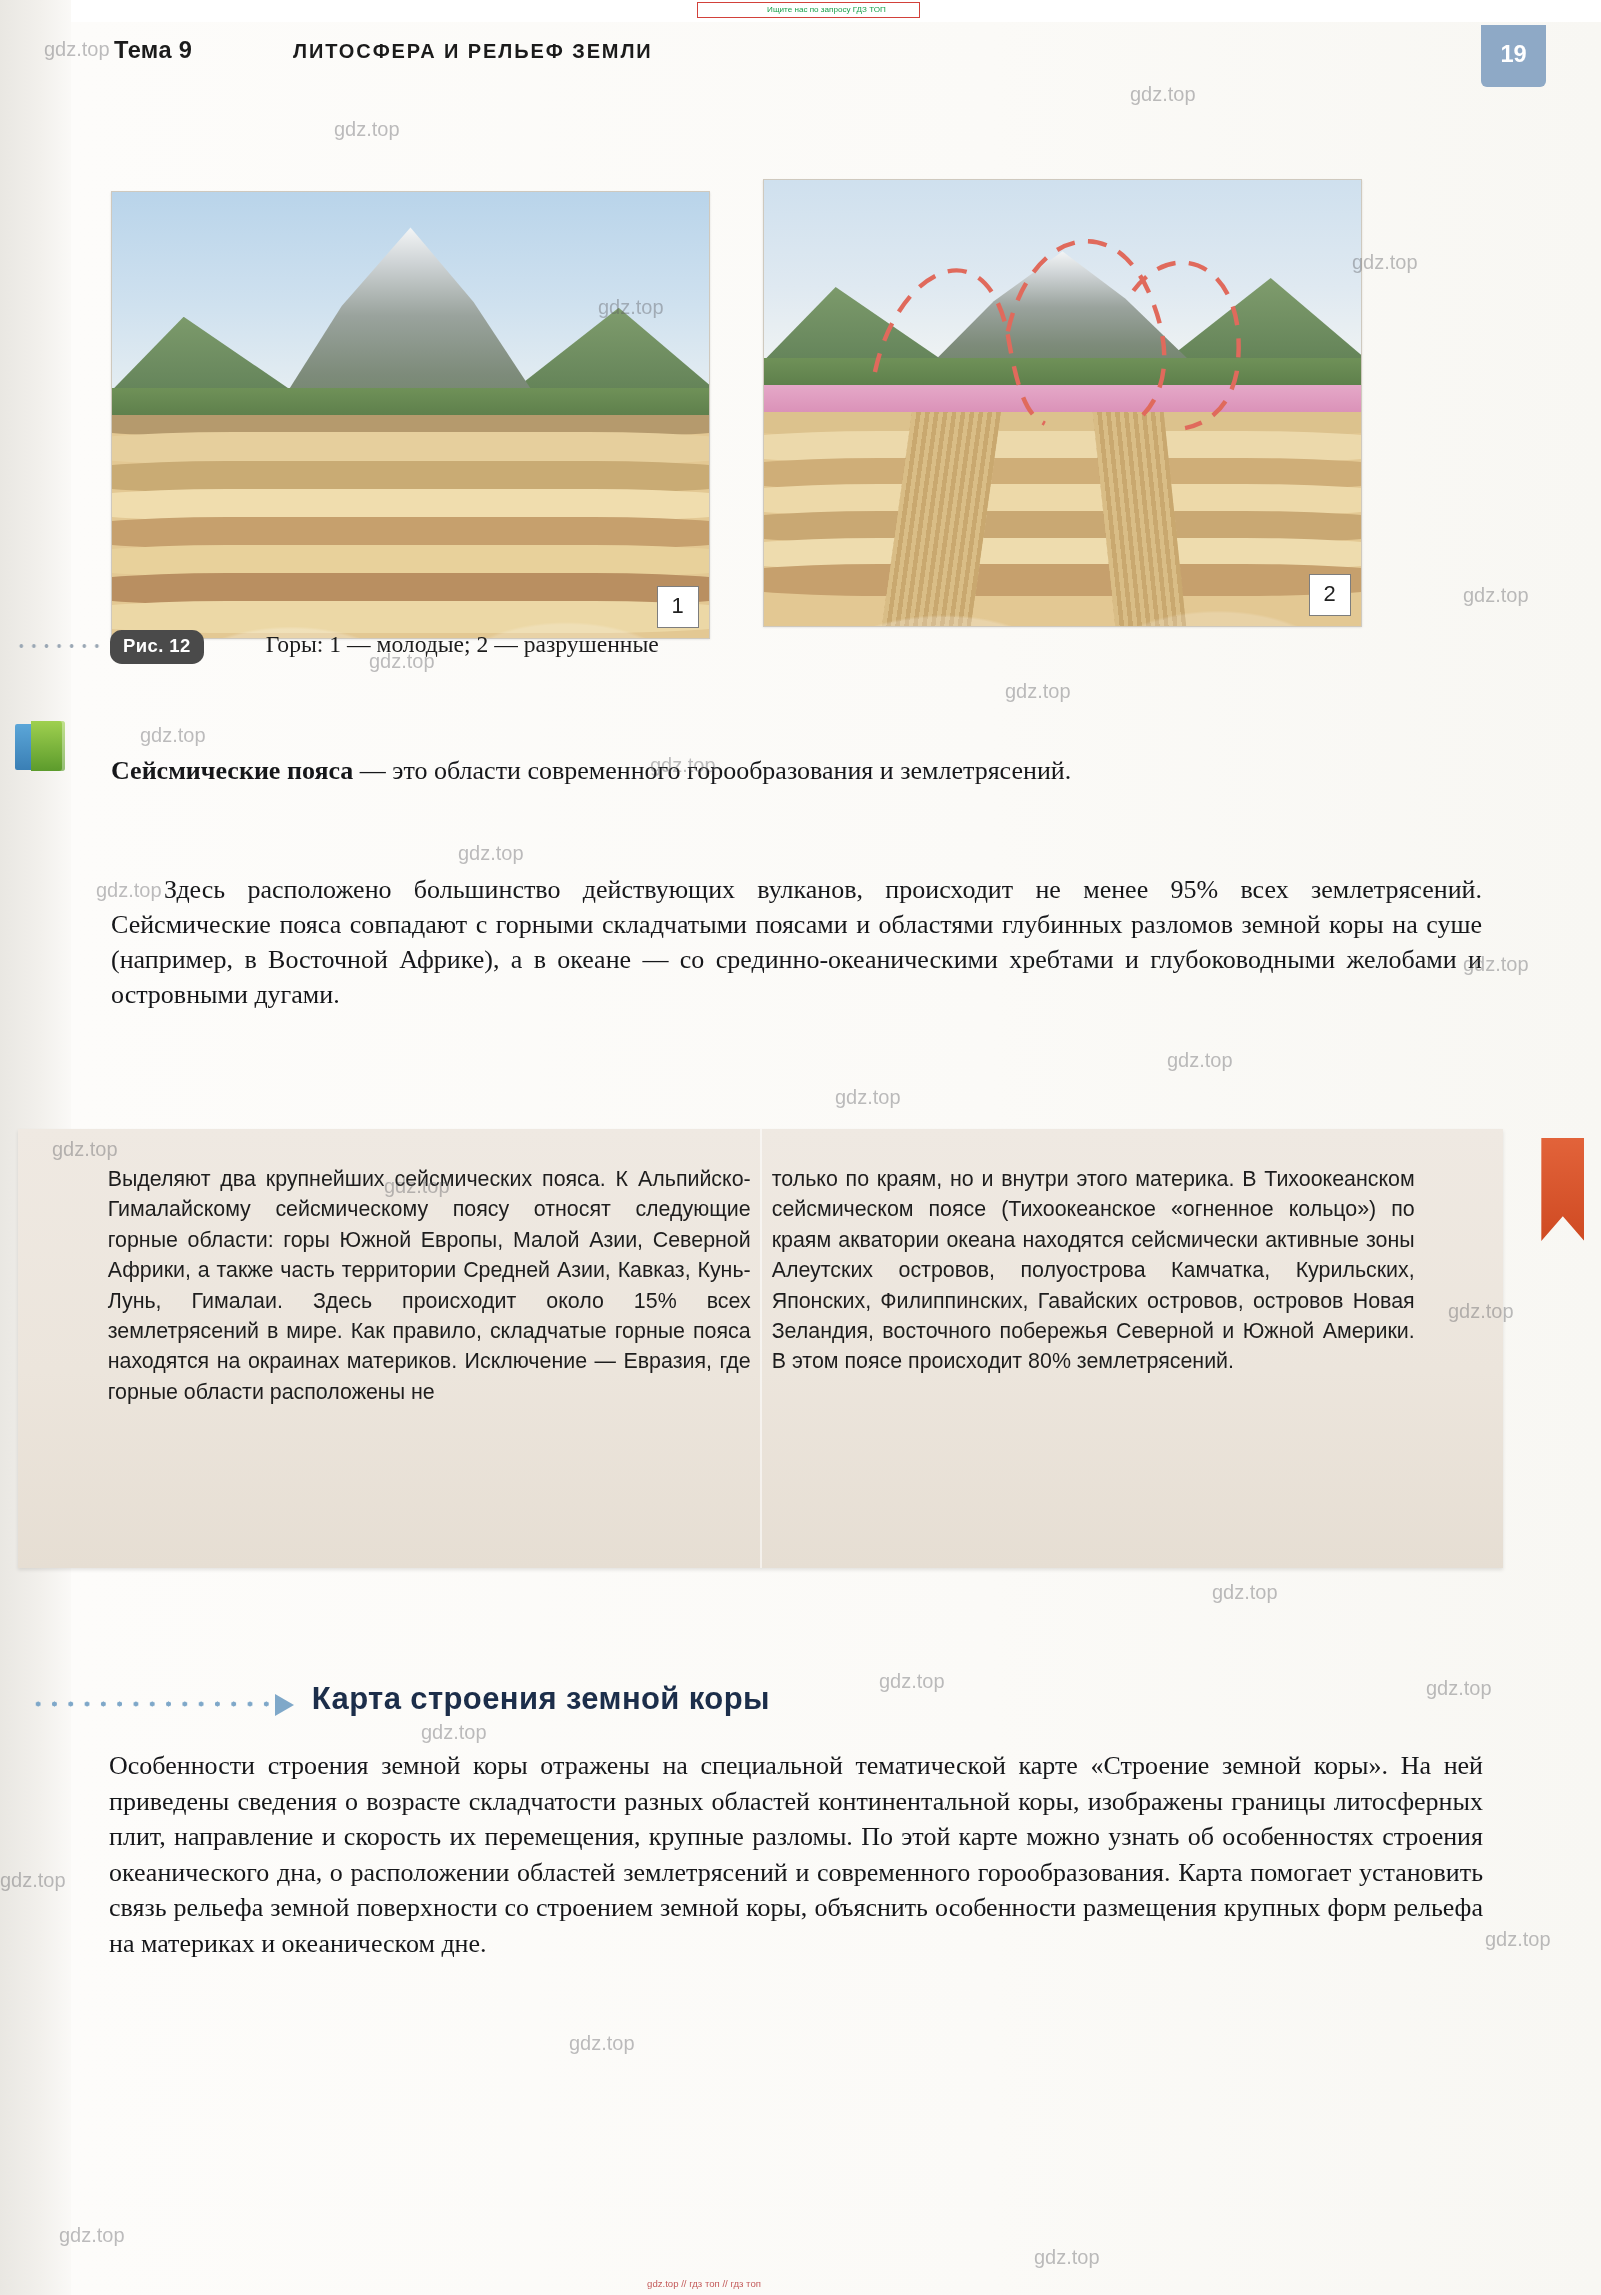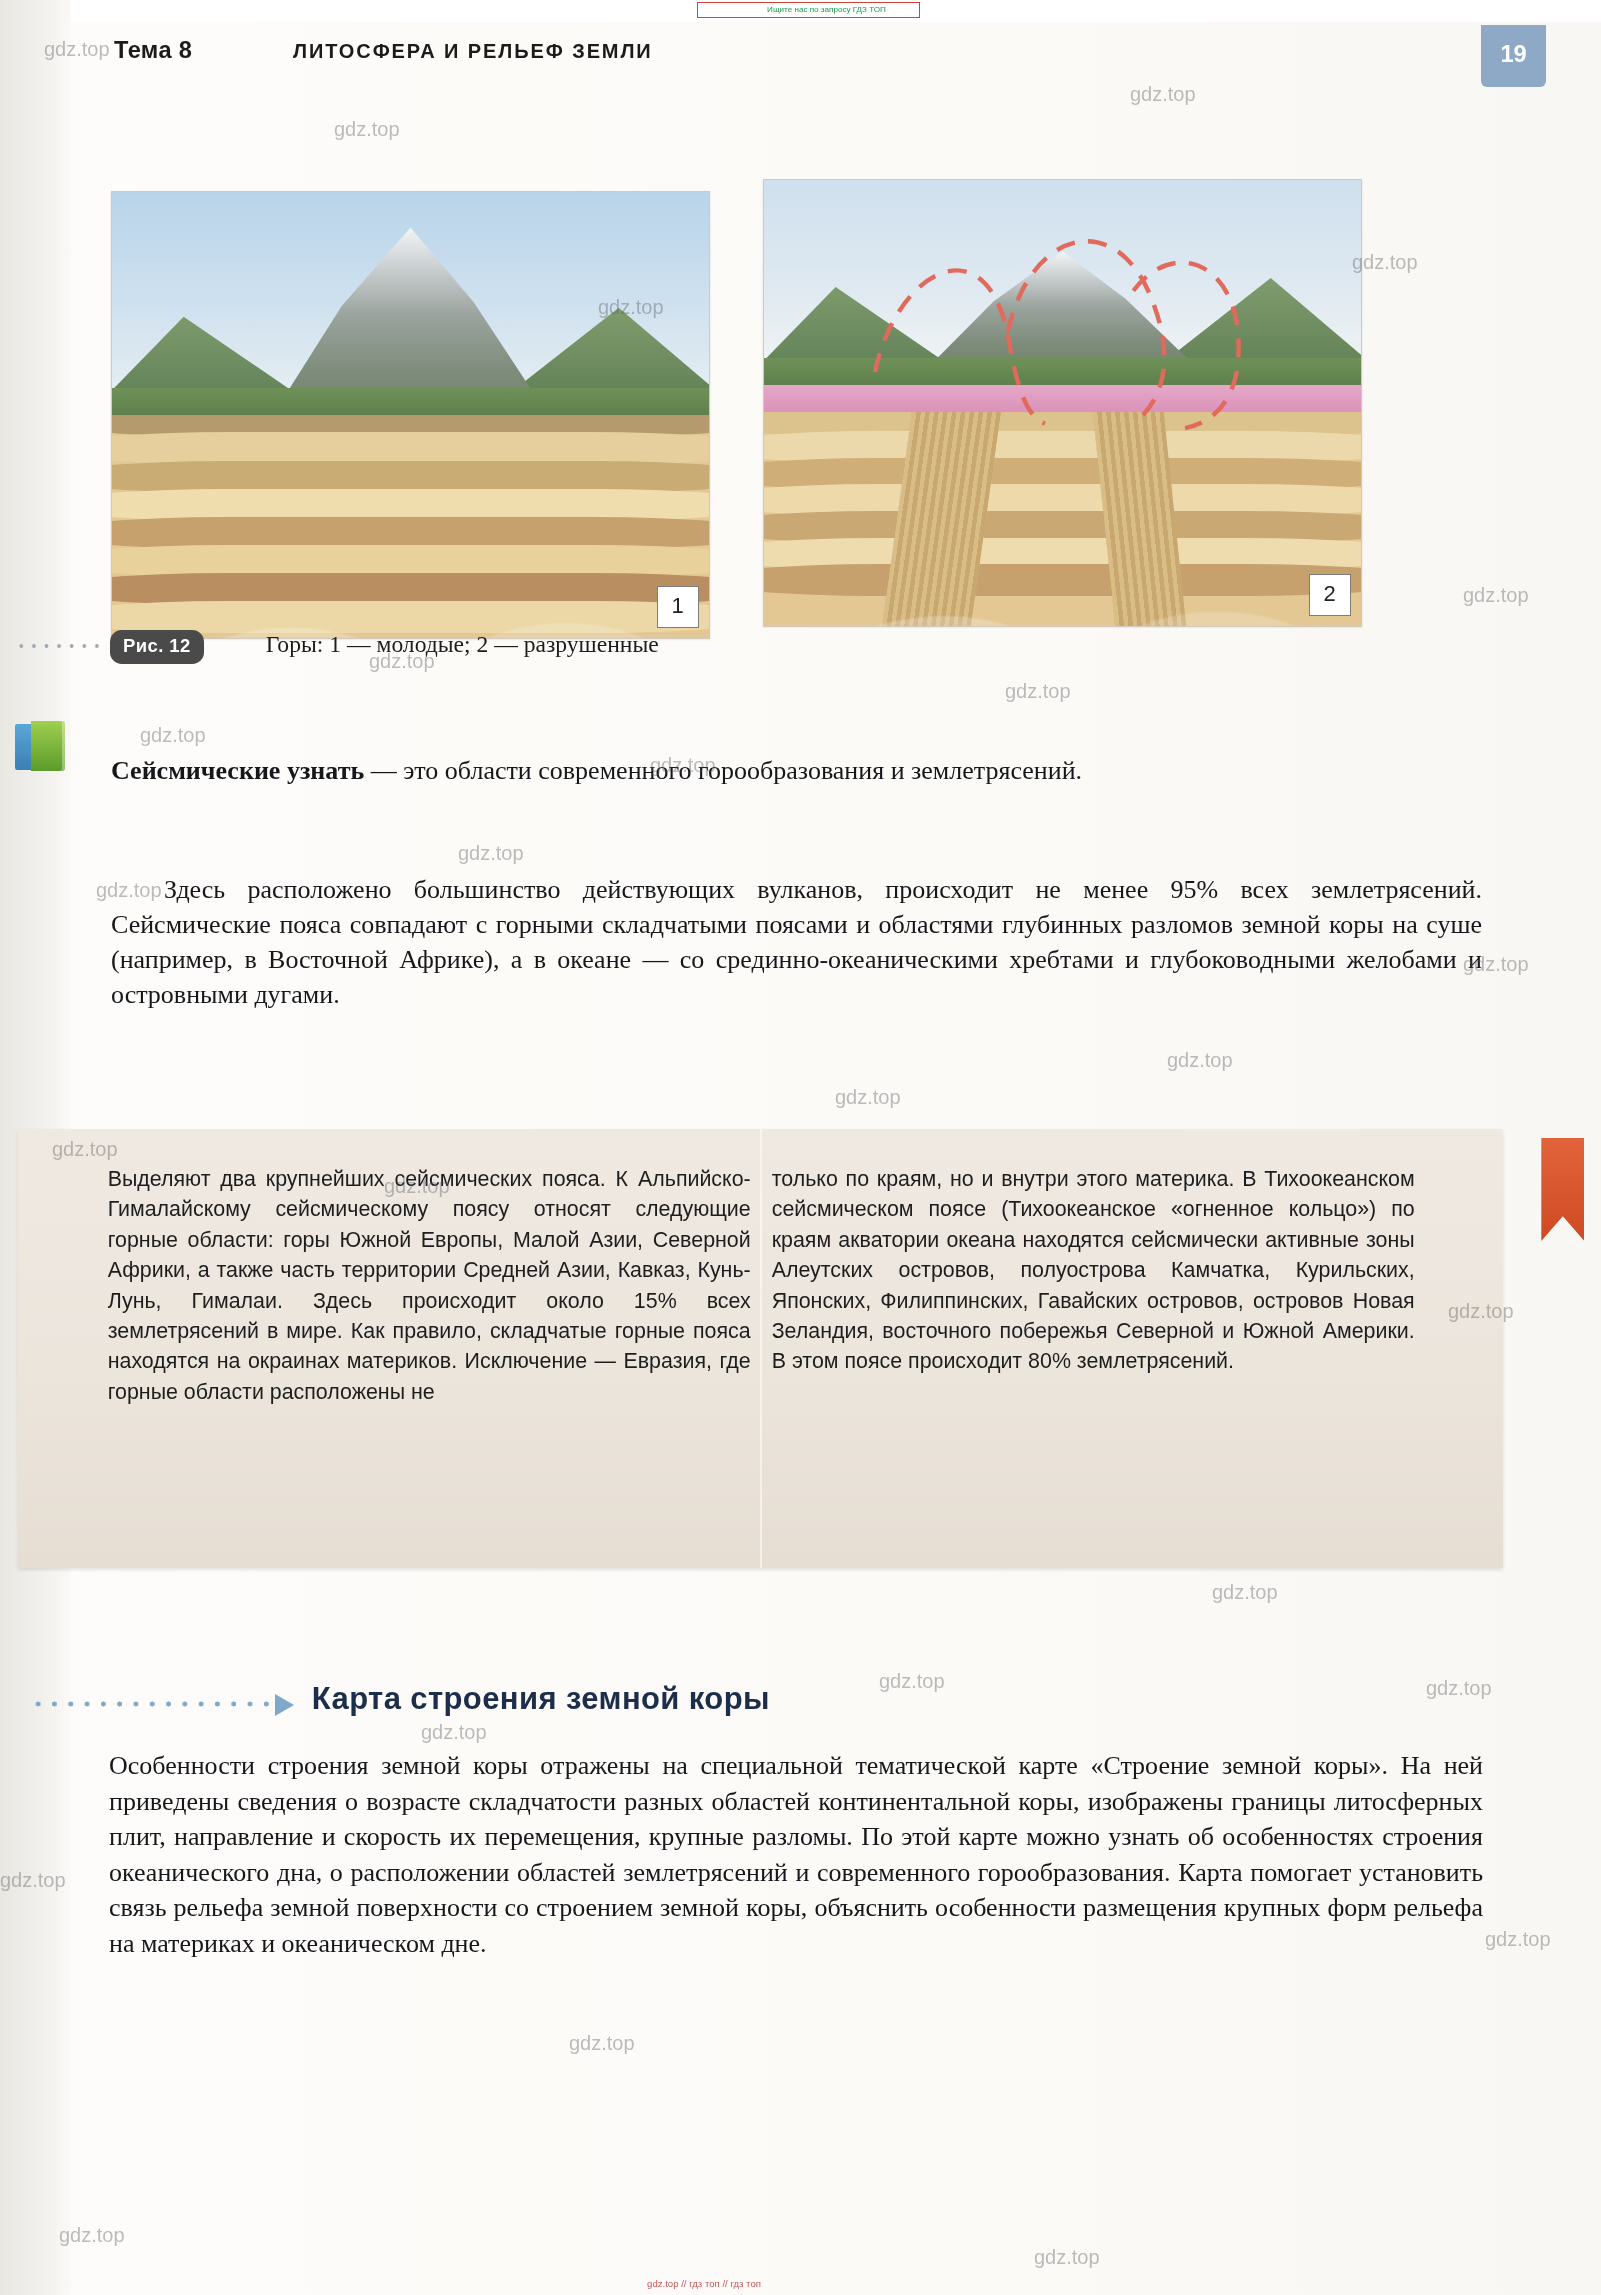--- a/index.html
+++ b/index.html
@@ -383,21 +383,21 @@
 <body>
 
 <div class="page">
   <div class="left-margin-shade"></div>
   <div class="page-paper"></div>
   <div class="top-band"></div>
 
   <div class="top-ad">Ищите нас по запросу ГДЗ ТОП</div>
 
   <div class="header">
-    <div class="header-topic">Тема 8</div>
+    <div class="header-topic">Тема 9</div>
     <div class="header-title">ЛИТОСФЕРА И РЕЛЬЕФ ЗЕМЛИ</div>
     <div class="page-number-tab">
       <span>19</span>
     </div>
   </div>
 
   <div class="fig-wrap">
 
     <div class="fig fig-1">
       <div class="sky"></div>
@@ -452,21 +452,21 @@
     <div class="fig-tag">Рис. 12</div>
     <div class="caption-text">Горы: 1 — молодые; 2 — разрушенные</div>
   </div>
 
   <div class="book-icon">
     <div class="cover"></div>
     <div class="pages"></div>
   </div>
 
   <div class="definition">
-    <b>Сейсмические узнать</b><span> — это области современного горообразования и землетрясений.</span>
+    <b>Сейсмические пояса</b><span> — это области современного горообразования и землетрясений.</span>
   </div>
 
   <div class="para-main">Здесь расположено большинство действующих вулканов, происходит не менее 95% всех землетрясений. Сейсмические пояса совпадают с горными складчатыми поясами и областями глубинных разломов земной коры на суше (например, в Восточной Африке), а в океане — со срединно-океаническими хребтами и глубоководными желобами и островными дугами.</div>
 
   <div class="insert">
     <div class="insert-col left">Выделяют два крупнейших сейсмических пояса. К Альпийско-Гималайскому сейсмическому поясу относят следующие горные области: горы Южной Европы, Малой Азии, Северной Африки, а также часть территории Средней Азии, Кавказ, Кунь-Лунь, Гималаи. Здесь происходит около 15% всех землетрясений в мире. Как правило, складчатые горные пояса находятся на окраинах материков. Исключение — Евразия, где горные области расположены не</div>
     <div class="insert-col right">только по краям, но и внутри этого материка. В Тихоокеанском сейсмическом поясе (Тихоокеанское «огненное кольцо») по краям акватории океана находятся сейсмически активные зоны Алеутских островов, полуострова Камчатка, Курильских, Японских, Филиппинских, Гавайских островов, островов Новая Зеландия, восточного побережья Северной и Южной Америки. В этом поясе происходит 80% землетрясений.</div>
   </div>
   <div class="bookmark"></div>
 

